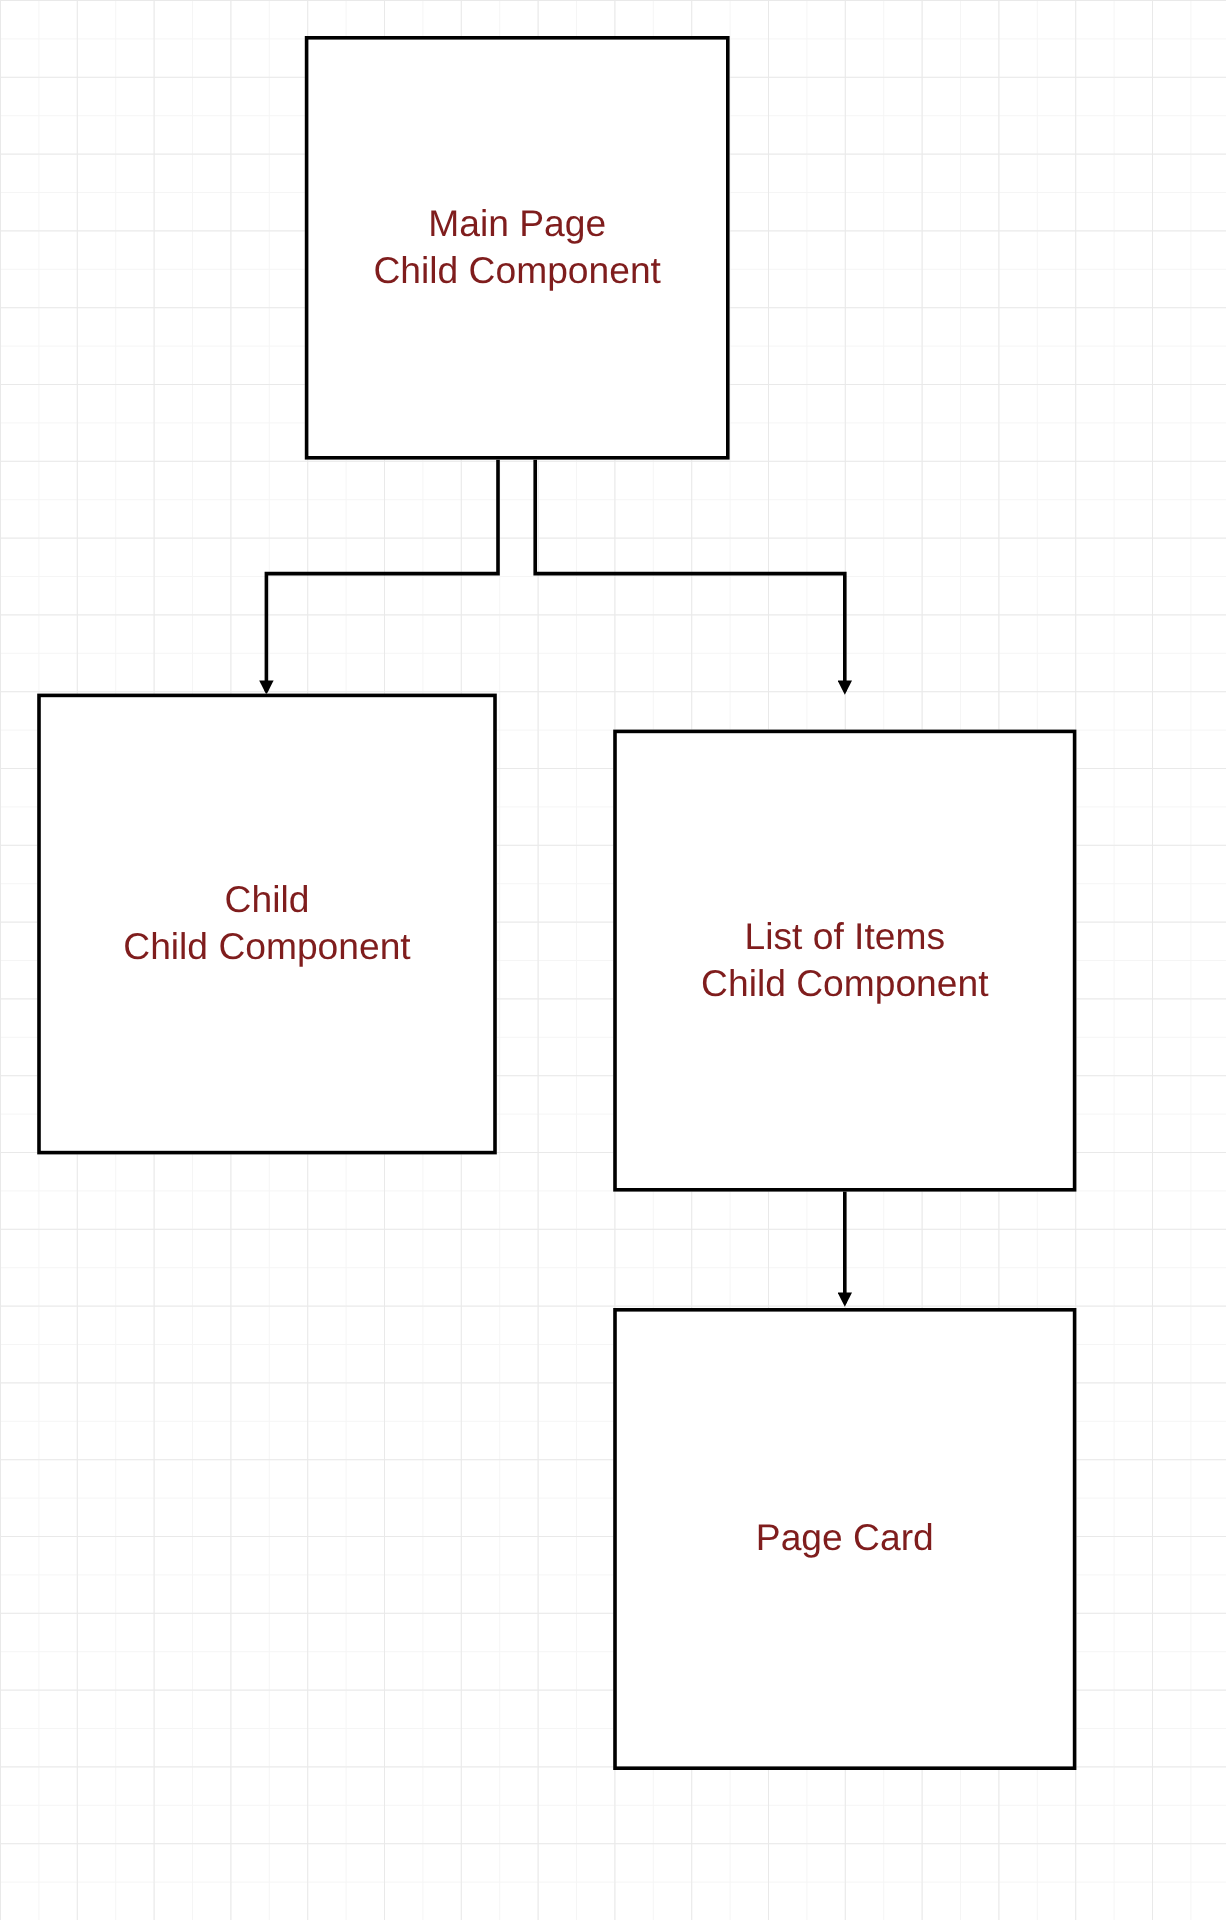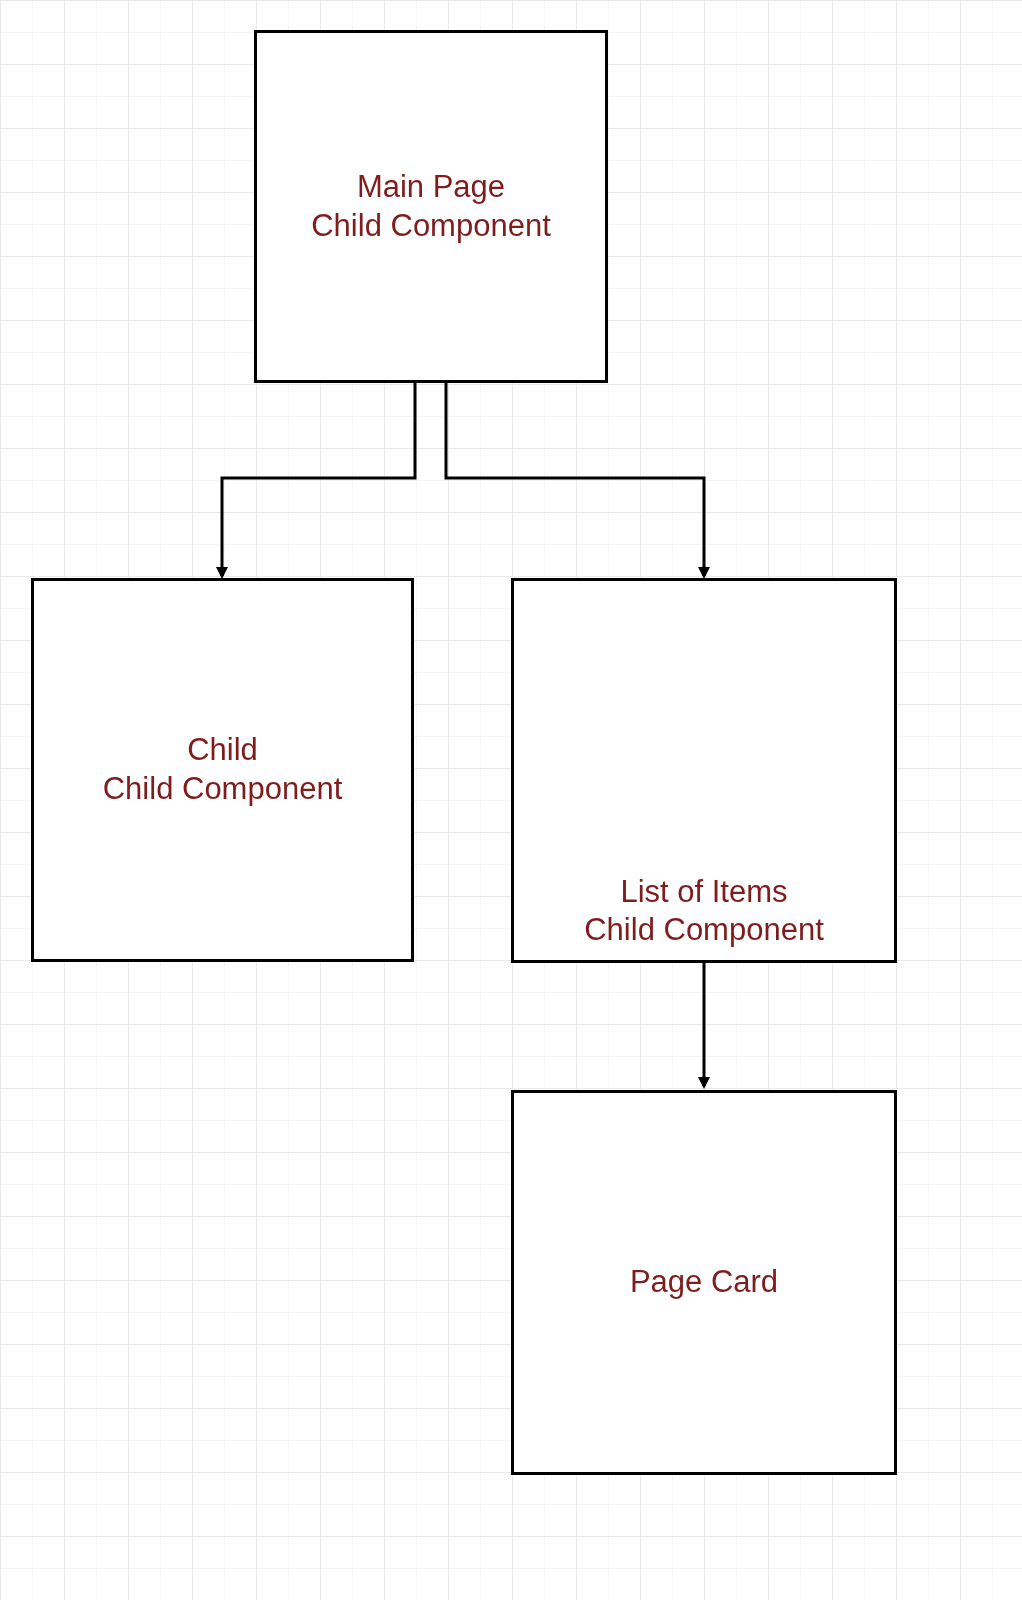--- a/index.html
+++ b/index.html
@@ -86,21 +86,21 @@
   <div class="box" style="left:254px; top:30px; width:354px; height:353px;">
     <span class="line">Main Page</span>
     <span class="line">Child Component</span>
   </div>
 
   <div class="box" style="left:31px; top:578px; width:383px; height:384px;">
     <span class="line">Child</span>
     <span class="line">Child Component</span>
   </div>
 
-  <div class="box" style="left:511px; top:578px; width:386px; height:385px;justify-content:flex-end;">
+  <div class="box" style="left:511px; top:608px; width:386px; height:385px;">
     <span class="line">List of Items</span>
     <span class="line">Child Component</span>
   </div>
 
   <div class="box" style="left:511px; top:1090px; width:386px; height:385px;">
     <span class="line">Page Card</span>
   </div>
 
 </div>
 

